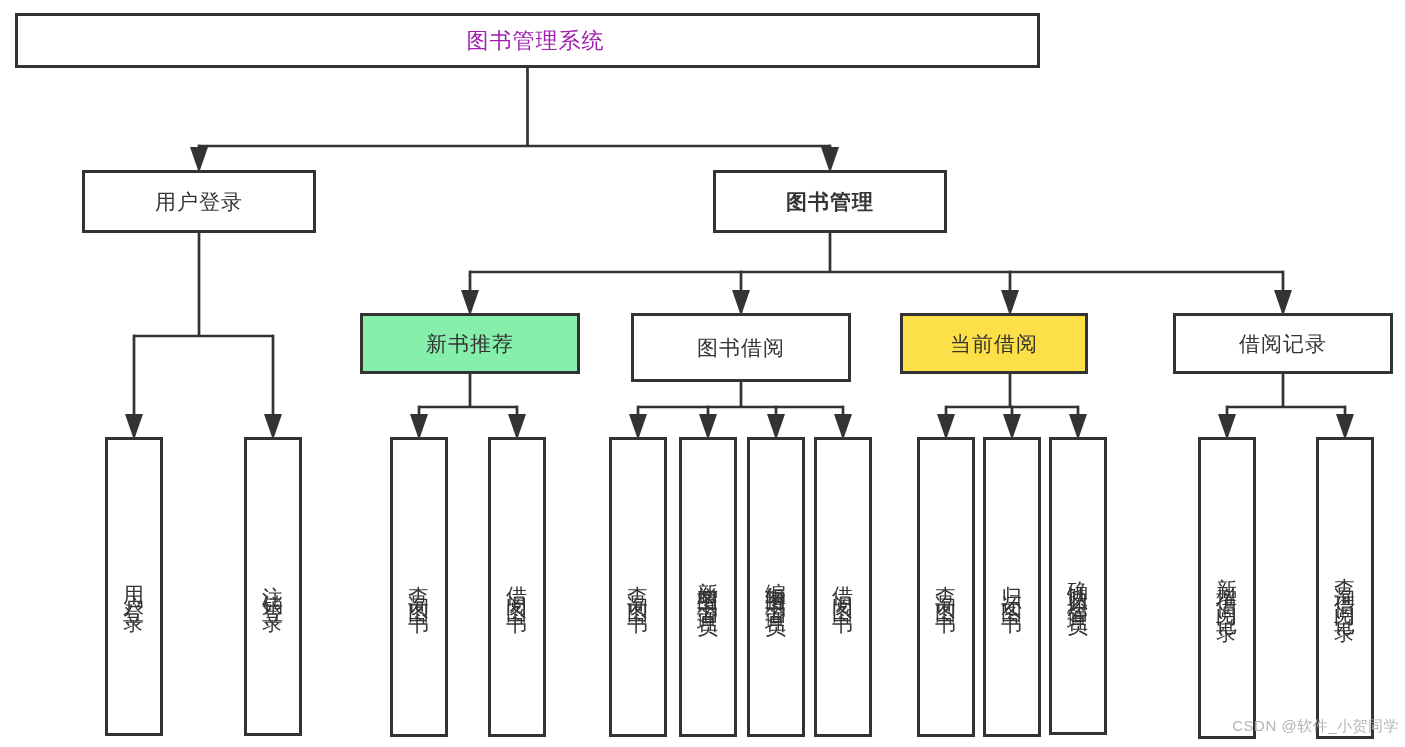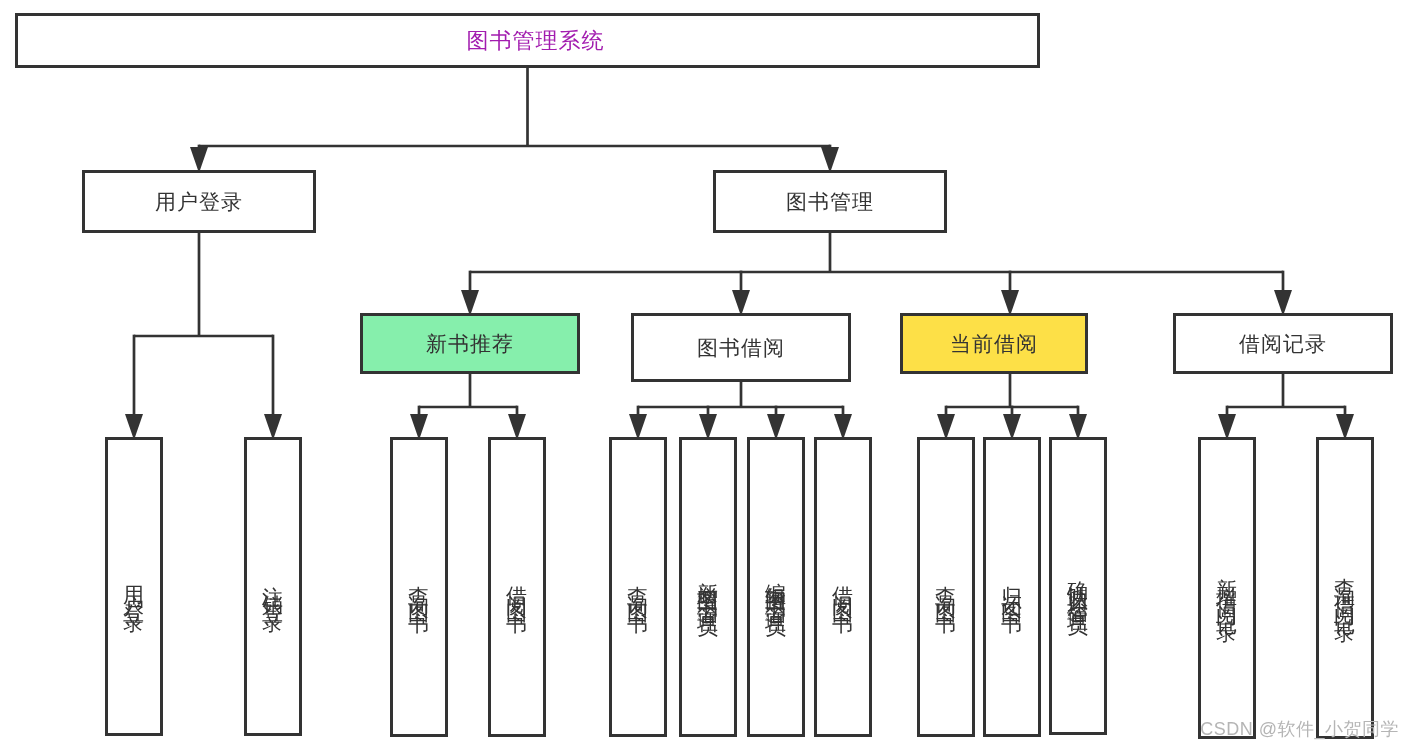--- a/index.html
+++ b/index.html
@@ -38,21 +38,21 @@
     writing-mode: vertical-rl;
     text-orientation: mixed;
     font-size: 21px;
     line-height: 1;
     white-space: nowrap;
   }
   #watermark {
     position: absolute;
     right: 6px;
     top: 717px;
-    font-size: 18px;
+    font-size: 15px;
     letter-spacing: 0.5px;
     white-space: nowrap;
     z-index: 5;
   }
 </style>
 </head>
 <body>
 
 <div id="canvas" style="background: rgb(255, 255, 255);">
   <svg id="edges" xmlns="http://www.w3.org/2000/svg" viewBox="0 0 1405 747">
@@ -110,21 +110,21 @@
       <polygon points="1336,414 1354,414 1345,440" fill="#333333"></polygon>
     </svg>
 
   <div id="watermark" style="color: rgb(181, 181, 181);">CSDN @软件_小贺同学</div>
 <div class="node h root" style="left: 15px; top: 13px; width: 1025px; height: 55px; background: rgb(255, 255, 255); border-color: rgb(51, 51, 51);">
       <span style="color: #a21caf; margin-left: 16px;">图书管理系统</span>
     </div>
     <div class="node h" style="left: 82px; top: 170px; width: 234px; height: 63px; background: rgb(255, 255, 255); border-color: rgb(51, 51, 51);">
       <span style="color: rgb(51, 51, 51);">用户登录</span>
     </div>
-    <div class="node h" style="left: 713px; top: 170px; width: 234px; height: 63px; background: rgb(255, 255, 255); border-color: rgb(51, 51, 51);">
+    <div class="node h" style="left: 713px; top: 170px; width: 234px; height: 63px; background: rgb(255, 255, 255); border-color: rgb(51, 51, 51); font-weight: bold;">
       <span style="color: rgb(51, 51, 51);">图书管理</span>
     </div>
     <div class="node h" style="left: 360px; top: 313px; width: 220px; height: 61px; background: #86efac; border-color: rgb(51, 51, 51);">
       <span style="color: rgb(51, 51, 51);">新书推荐</span>
     </div>
     <div class="node h" style="left: 631px; top: 313px; width: 220px; height: 69px; background: rgb(255, 255, 255); border-color: rgb(51, 51, 51);">
       <span style="color: rgb(51, 51, 51);">图书借阅</span>
     </div>
     <div class="node h" style="left: 900px; top: 313px; width: 188px; height: 61px; background: #fde047; border-color: rgb(51, 51, 51);">
       <span style="color: rgb(51, 51, 51);">当前借阅</span>

